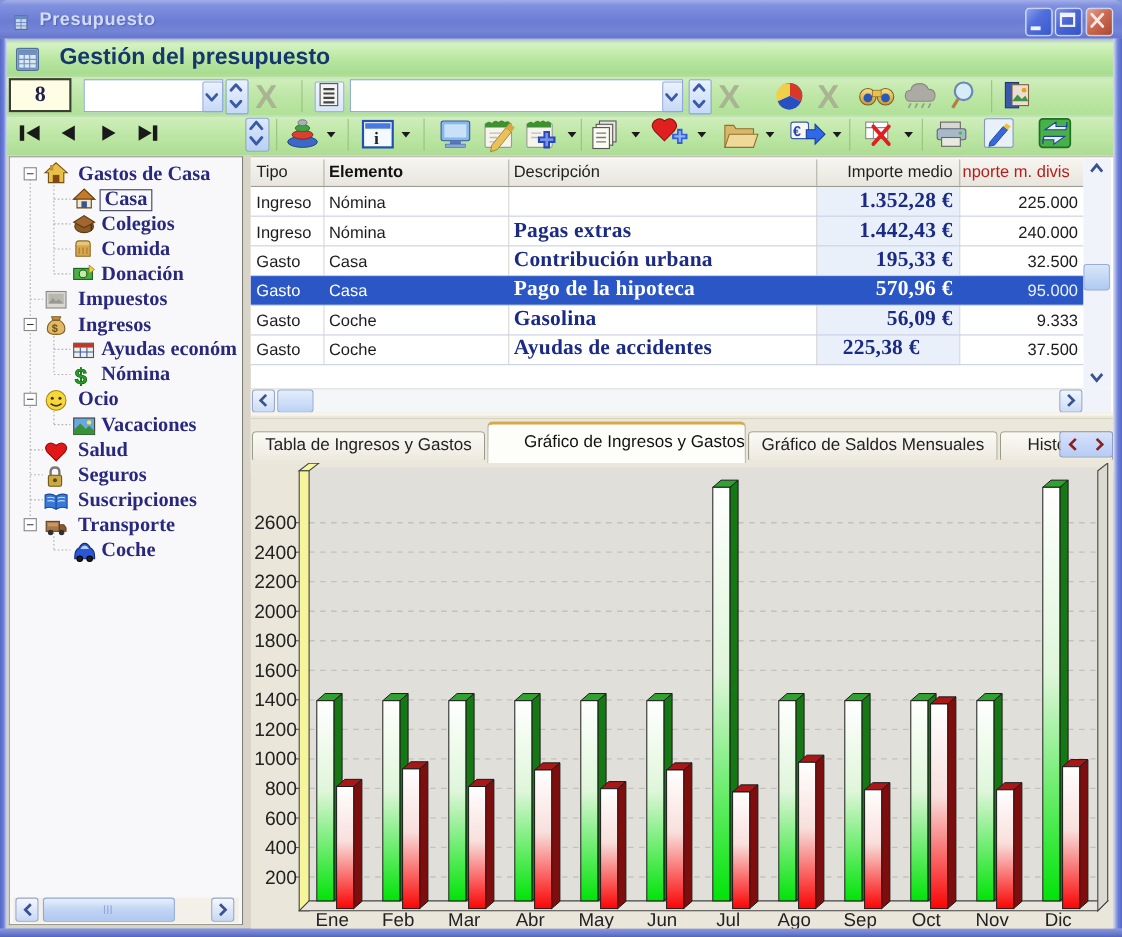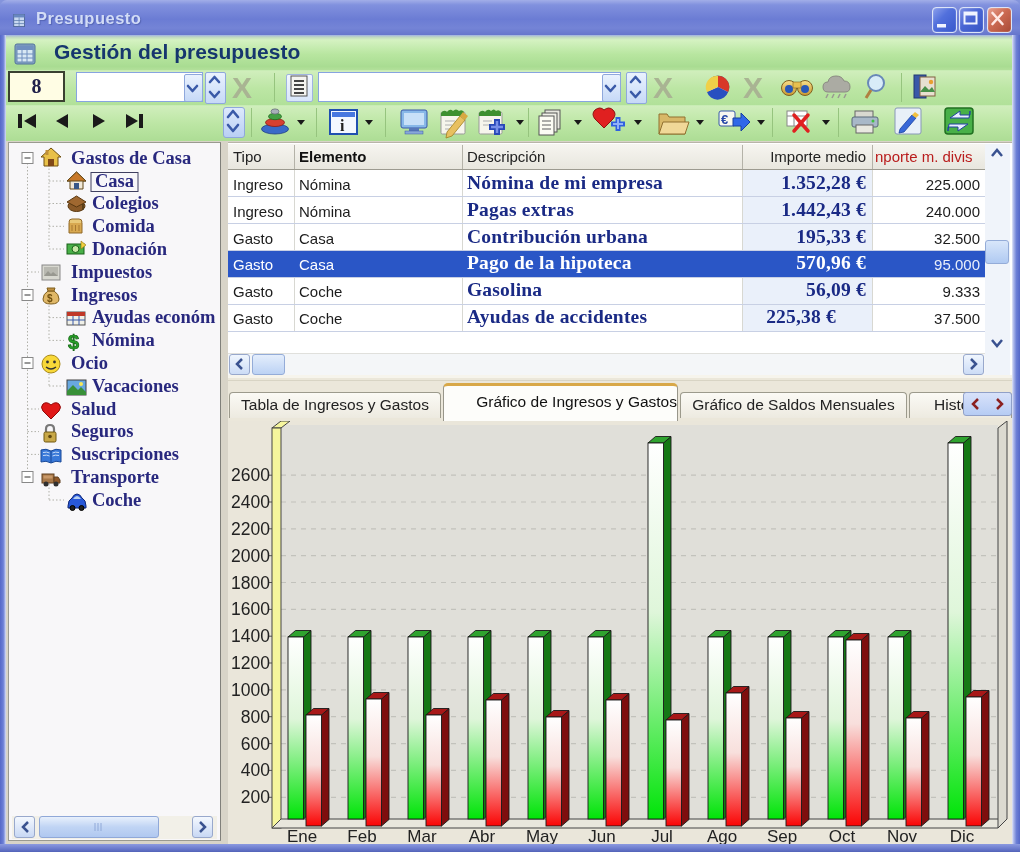--- a/index.html
+++ b/index.html
@@ -481,21 +481,20 @@
 <div style="position:absolute;left:644px;top:27px;width:1px;height:162px;background:#D8D8D2;"></div>
 <div style="position:absolute;left:0;top:53px;width:757px;height:1px;background:#C8D0E4;"></div>
 <div style="position:absolute;left:0;top:80px;width:757px;height:1px;background:#C8D0E4;"></div>
 <div style="position:absolute;left:0;top:107px;width:757px;height:1px;background:#C8D0E4;"></div>
 <div style="position:absolute;left:0;top:134px;width:757px;height:1px;background:#C8D0E4;"></div>
 <div style="position:absolute;left:0;top:161px;width:757px;height:1px;background:#C8D0E4;"></div>
 <div style="position:absolute;left:0;top:188px;width:757px;height:1px;background:#C8D0E4;"></div>
 
 <div class="cell" style="left:5px;top:33px;">Ingreso</div>
     <div class="cell" style="left:71px;top:33px;">Nómina</div>
-    <div class="cell boldnavy" style="left:239px;top:30px;">Nómina de mi empresa</div>
     <div class="cell boldnavy" style="left:514px;top:30px;width:124px;text-align:right;">1.352,28 €</div>
     <div class="cell" style="left:644px;top:33px;width:108px;text-align:right;">225.000</div>
 <div class="cell" style="left:5px;top:60px;">Ingreso</div>
     <div class="cell" style="left:71px;top:60px;">Nómina</div>
     <div class="cell boldnavy" style="left:239px;top:57px;">Pagas extras</div>
     <div class="cell boldnavy" style="left:514px;top:57px;width:124px;text-align:right;">1.442,43 €</div>
     <div class="cell" style="left:644px;top:60px;width:108px;text-align:right;">240.000</div>
 <div class="cell" style="left:5px;top:87px;">Gasto</div>
     <div class="cell" style="left:71px;top:87px;">Casa</div>
     <div class="cell boldnavy" style="left:239px;top:84px;">Contribución urbana</div>

